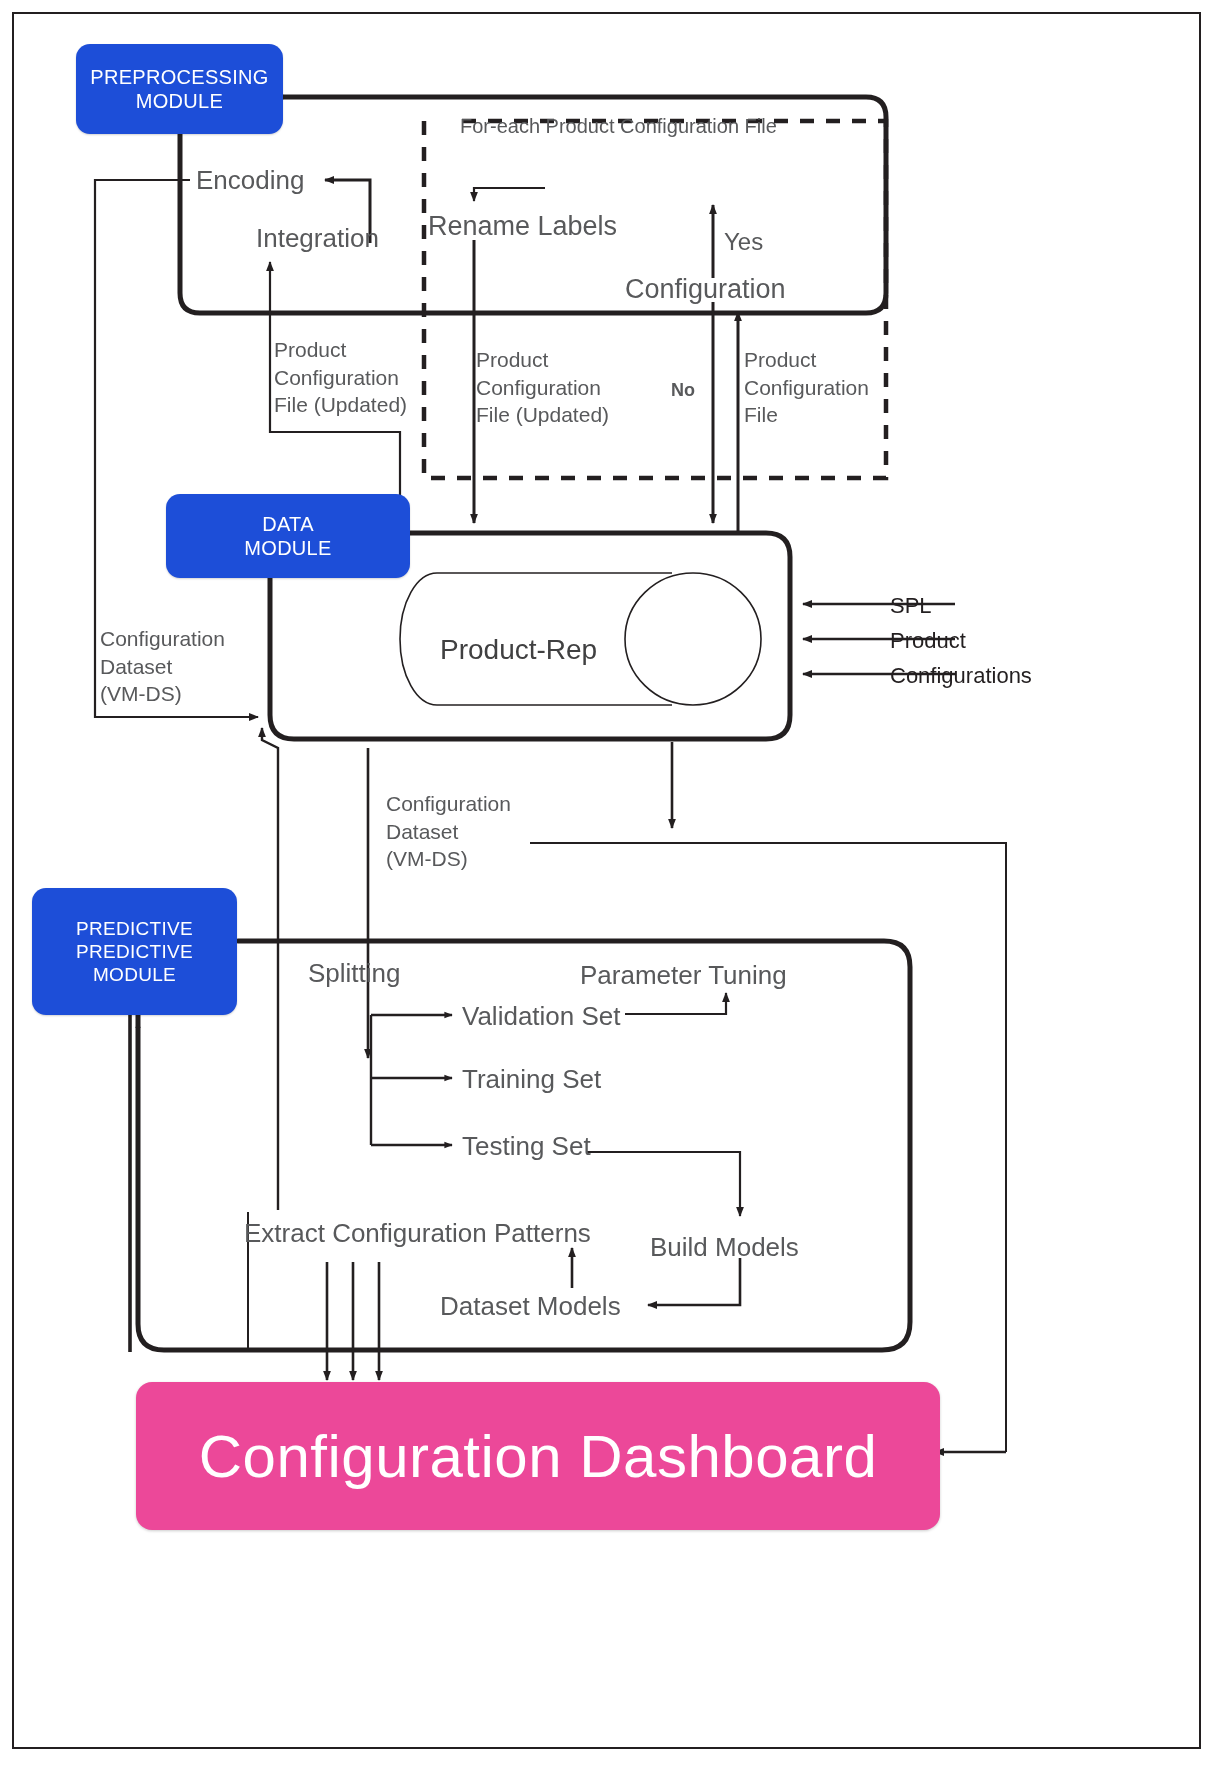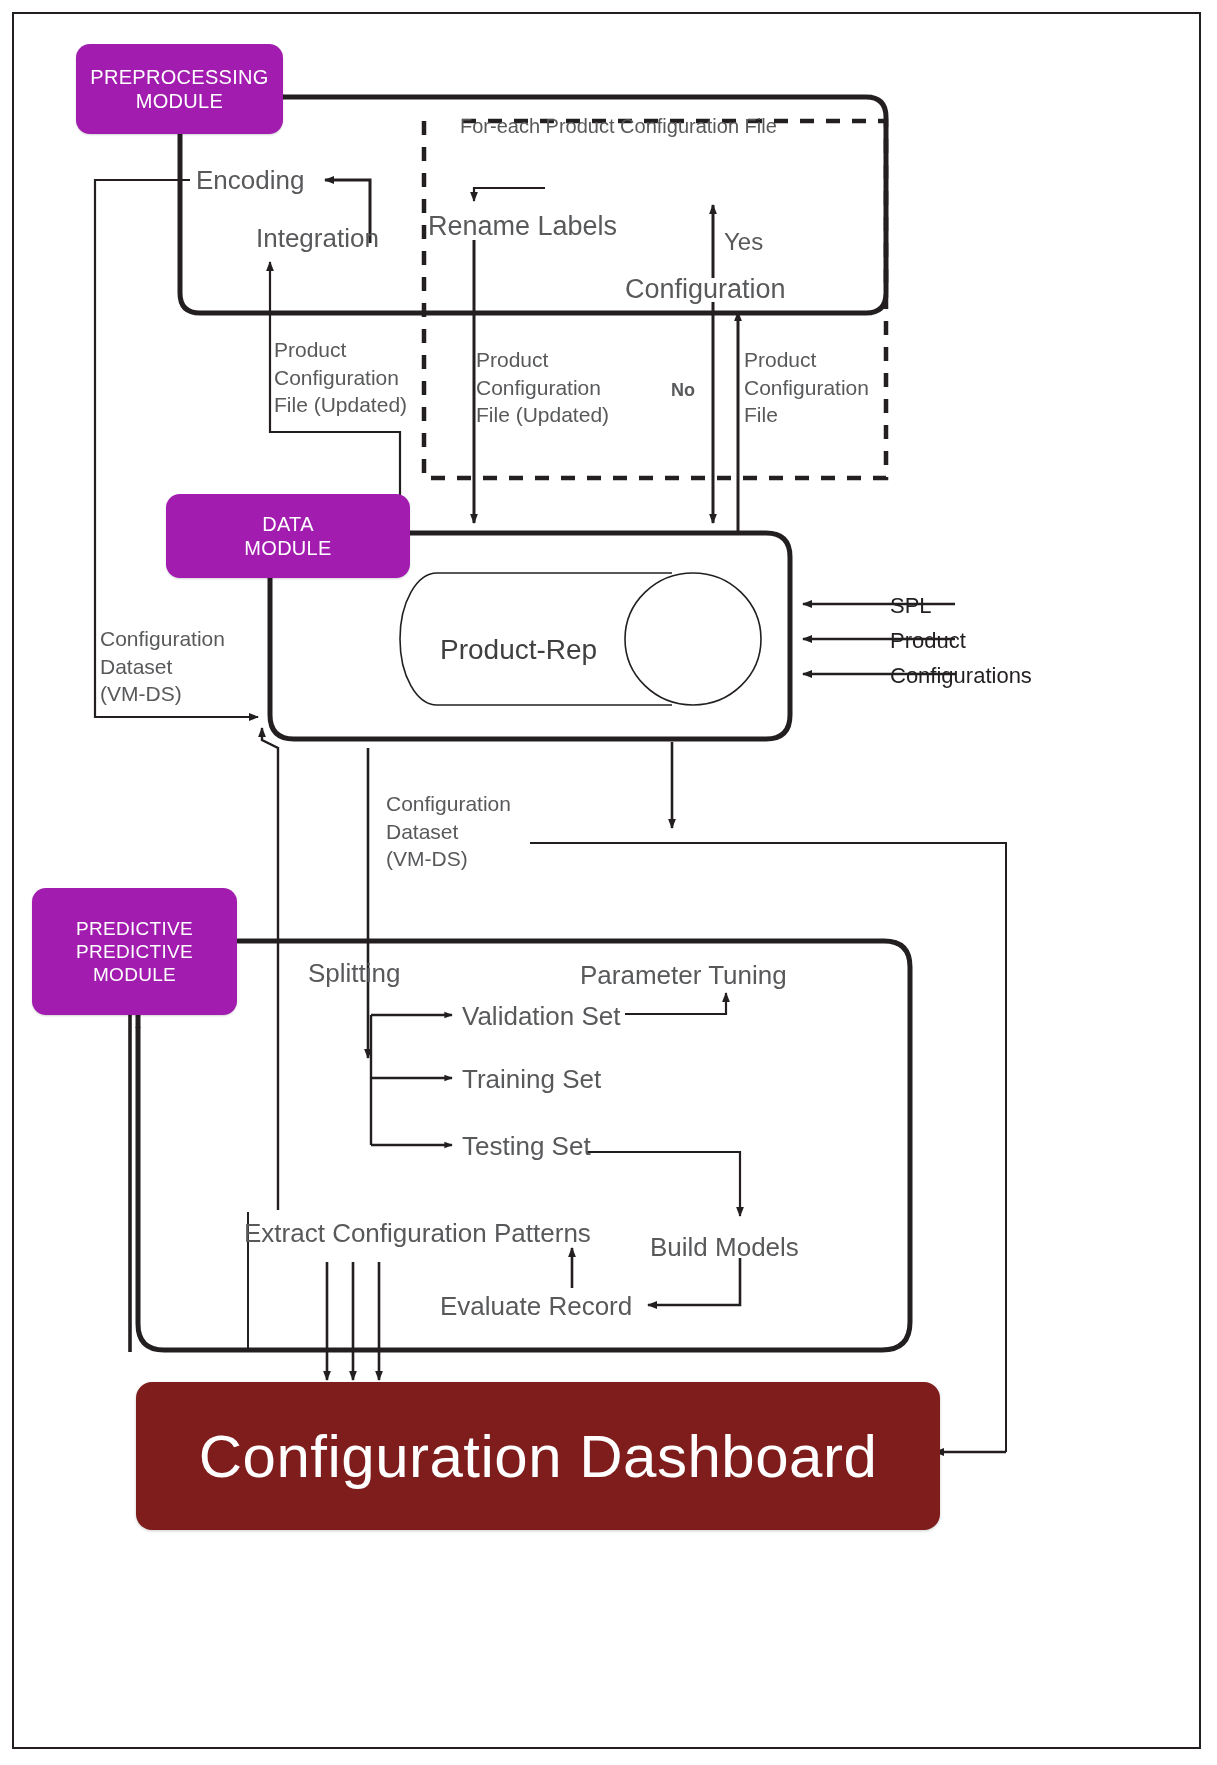--- a/index.html
+++ b/index.html
@@ -13,40 +13,40 @@
   .frame{
     position:absolute;left:12px;top:12px;
     width:1189px;height:1737px;
     border:2px solid #231f20;
     box-sizing:border-box;
   }
   svg.wires{position:absolute;left:0;top:0;width:1217px;height:1765px;}
 
   .modbox{
     position:absolute;
-    background:#a21caf;
+    background:#1d4ed8;
     border-radius:14px;
     color:#ffffff;
     display:flex;align-items:center;justify-content:center;
     text-align:center;
     line-height:1.22;
     letter-spacing:.3px;
     box-shadow:0 1px 2px rgba(0,0,0,.18);
   }
   .lbl{
     position:absolute;
     color:#58595b;
     white-space:pre;
     line-height:1.32;
   }
   .lbl.dark{color:#404041;}
   .lbl.blk{color:#231f20;}
   .dashboard{
     position:absolute;
-    background:#7f1d1d;
+    background:#ec4899;
     border-radius:16px;
     color:#ffffff;
     display:flex;align-items:center;justify-content:center;
     box-shadow:0 1px 3px rgba(0,0,0,.2);
   }
 </style>
 </head>
 <body>
 
 <div id="page">
@@ -207,15 +207,15 @@
   <div class="lbl" style="left:462px;top:999px;font-size:26px;">Validation Set</div>
 
   <div class="lbl" style="left:462px;top:1062px;font-size:26px;">Training Set</div>
 
   <div class="lbl" style="left:462px;top:1129px;font-size:26px;">Testing Set</div>
 
   <div class="lbl" style="left:244px;top:1216px;font-size:26px;">Extract Configuration Patterns</div>
 
   <div class="lbl" style="left:650px;top:1230px;font-size:26px;">Build Models</div>
 
-  <div class="lbl" style="left:440px;top:1289px;font-size:26px;">Evaluate Record</div>
+  <div class="lbl" style="left:440px;top:1289px;font-size:26px;">Dataset Models</div>
 
 </div>
 
 </body></html>

